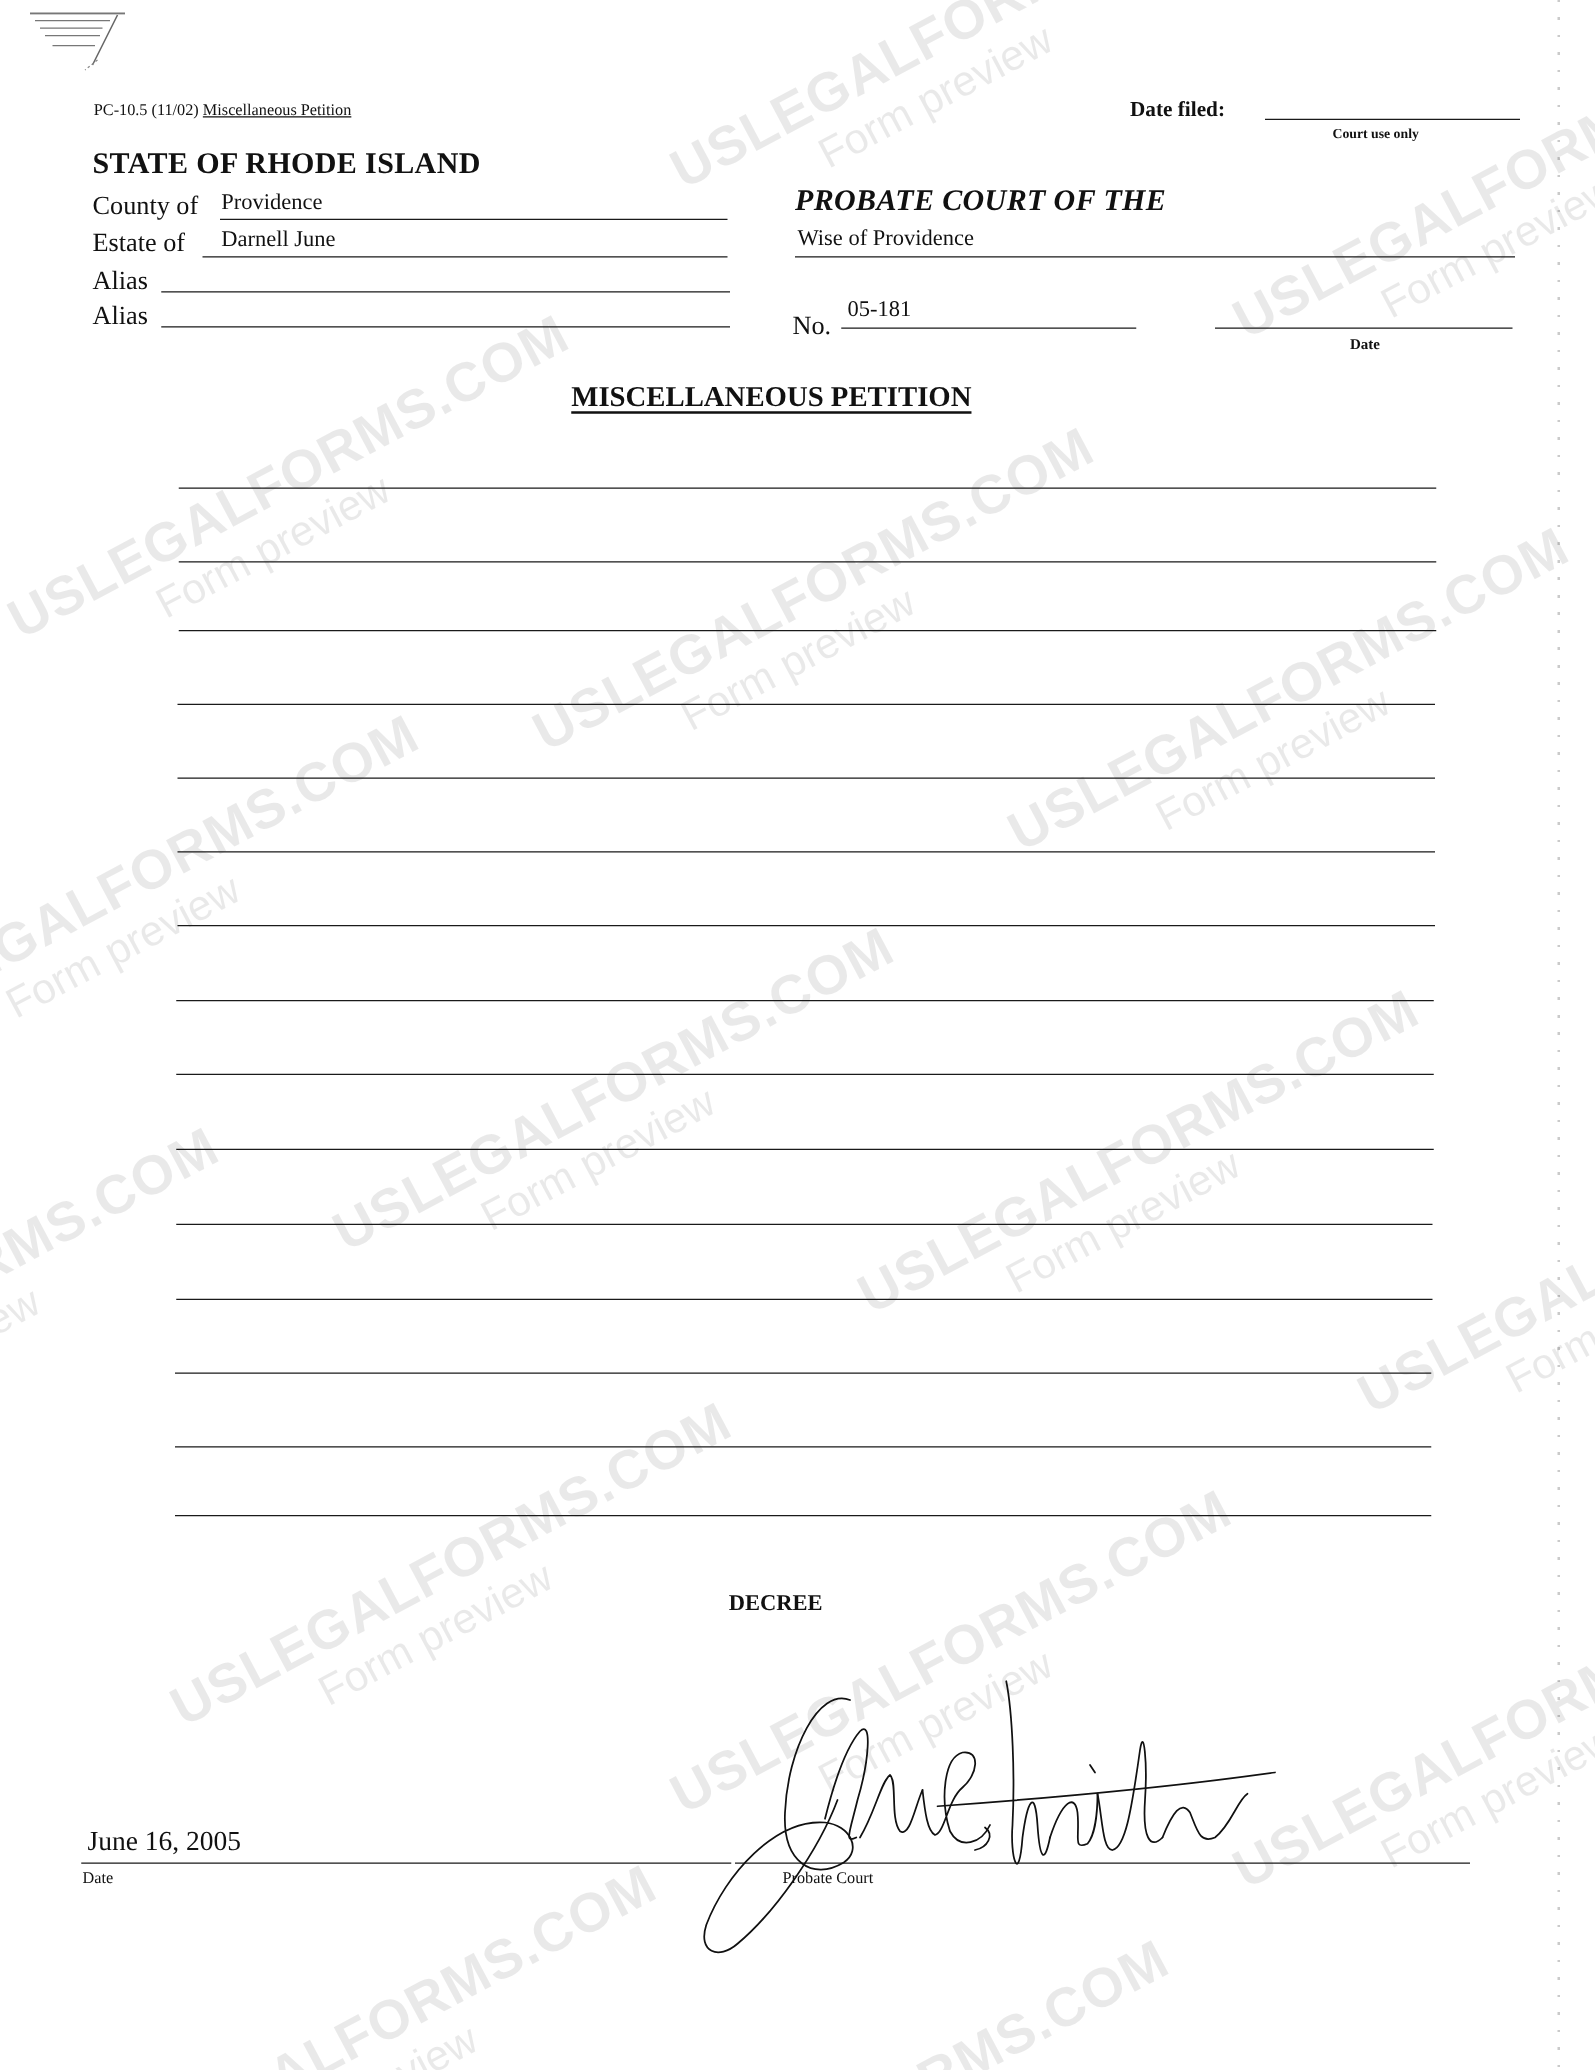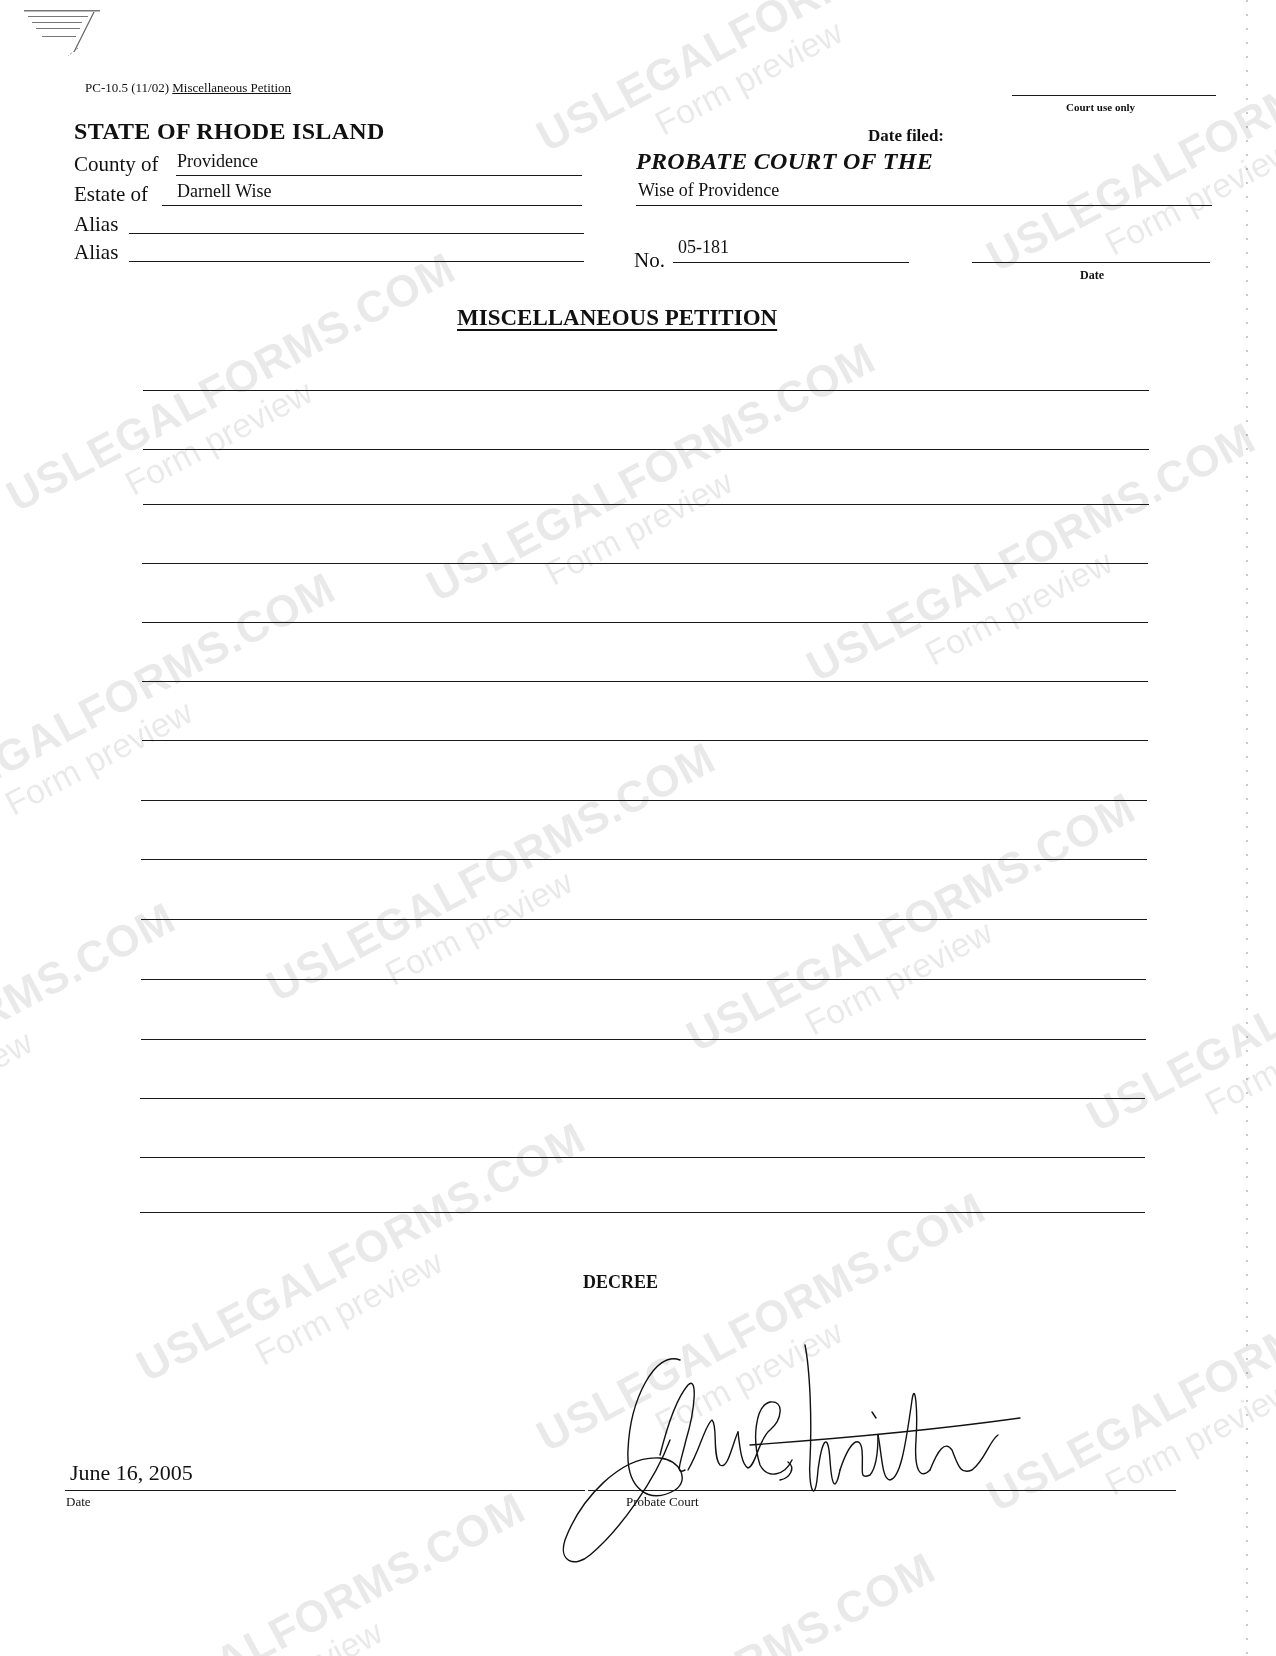--- a/index.html
+++ b/index.html
@@ -9,21 +9,21 @@
     }
     .abs { position: absolute; white-space: nowrap; }
     .line { position: absolute; height: 0; border-top: 1.6px solid #1a1a1a; }
     .wm {
       position: absolute; font-family: "Liberation Sans", "DejaVu Sans", sans-serif;
       color: rgba(0,0,0,0.085); transform-origin: left top; transform: rotate(-28deg);
       white-space: nowrap; pointer-events: none; line-height: 1;
     }
     .wm .big { font-size: 44px; font-weight: bold; letter-spacing: 1px; display: block; }
     .wm .small { font-size: 34px; font-style: normal; display: block; margin-left: 110px; margin-top: 4px; }
-    .form-code { font-size: 13px; margin-left: 10px; }
+    .form-code { font-size: 13px; }
     .form-code .u { text-decoration: underline; }
     .state-title { font-size: 24px; font-weight: bold; letter-spacing: 0.3px; }
     .field-label { font-size: 21px; }
     .field-value { font-size: 18px; }
     .court-title { font-size: 24px; font-weight: bold; letter-spacing: 0.3px; font-style: italic; }
     .date-filed { font-size: 17px; font-weight: bold; }
     .small-bold { font-size: 11px; font-weight: bold; }
     .petition-title { font-size: 23px; font-weight: bold; text-decoration: underline; text-decoration-thickness: 2px; text-underline-offset: 4px; }
     .decree-title { font-size: 18px; font-weight: bold; }
     .date-value { font-size: 22px; text-align: center; }
@@ -114,32 +114,32 @@
   <span>PC-10.5 (11/02)</span> <span class="u">Miscellaneous Petition</span>
 </div>
 
 <div class="abs state-title" style="left:74px; top:118px;">STATE OF RHODE ISLAND</div>
 
 <div class="abs field-label" style="left:74px; top:152px;">County of</div>
 <div class="abs field-value" style="left:177px; top:151px;">Providence</div>
 <div class="line" style="left:176px; top:175px; width:406px;"></div>
 
 <div class="abs field-label" style="left:74px; top:182px;">Estate of</div>
-<div class="abs field-value" style="left:177px; top:181px;">Darnell Wise</div>
+<div class="abs field-value" style="left:177px; top:181px;">Darnell June</div>
 <div class="line" style="left:162px; top:205px; width:420px;"></div>
 
 <div class="abs field-label" style="left:74px; top:212px;">Alias</div>
 <div class="abs field-value" style="left:135px; top:211px;"></div>
 <div class="line" style="left:129px; top:233px; width:455px;"></div>
 
 <div class="abs field-label" style="left:74px; top:240px;">Alias</div>
 <div class="abs field-value" style="left:135px; top:239px;"></div>
 <div class="line" style="left:129px; top:261px; width:455px;"></div>
 
-<div class="abs date-filed" style="left:868px; top:78px;margin-top:48px;">Date filed:</div>
+<div class="abs date-filed" style="left:904px; top:78px;">Date filed:</div>
 <div class="abs field-value" style="left:1015px; top:76px;"></div>
 <div class="line" style="left:1012px; top:95px; width:204px;"></div>
 <div class="abs small-bold" style="left:1066px; top:101px;">Court use only</div>
 
 <div class="abs court-title" style="left:636px; top:148px;">PROBATE COURT OF THE</div>
 <div class="abs field-value" style="left:638px; top:180px;">Wise of Providence</div>
 <div class="line" style="left:636px; top:205px; width:576px;"></div>
 
 <div class="abs field-label" style="left:634px; top:248px;">No.</div>
 <div class="abs field-value" style="left:678px; top:237px;">05-181</div>

